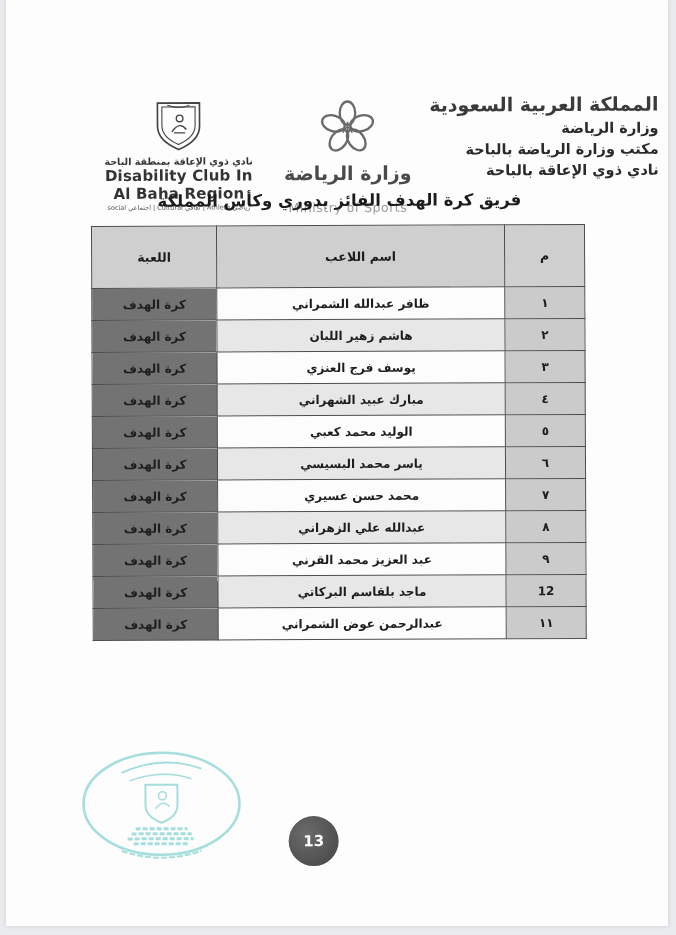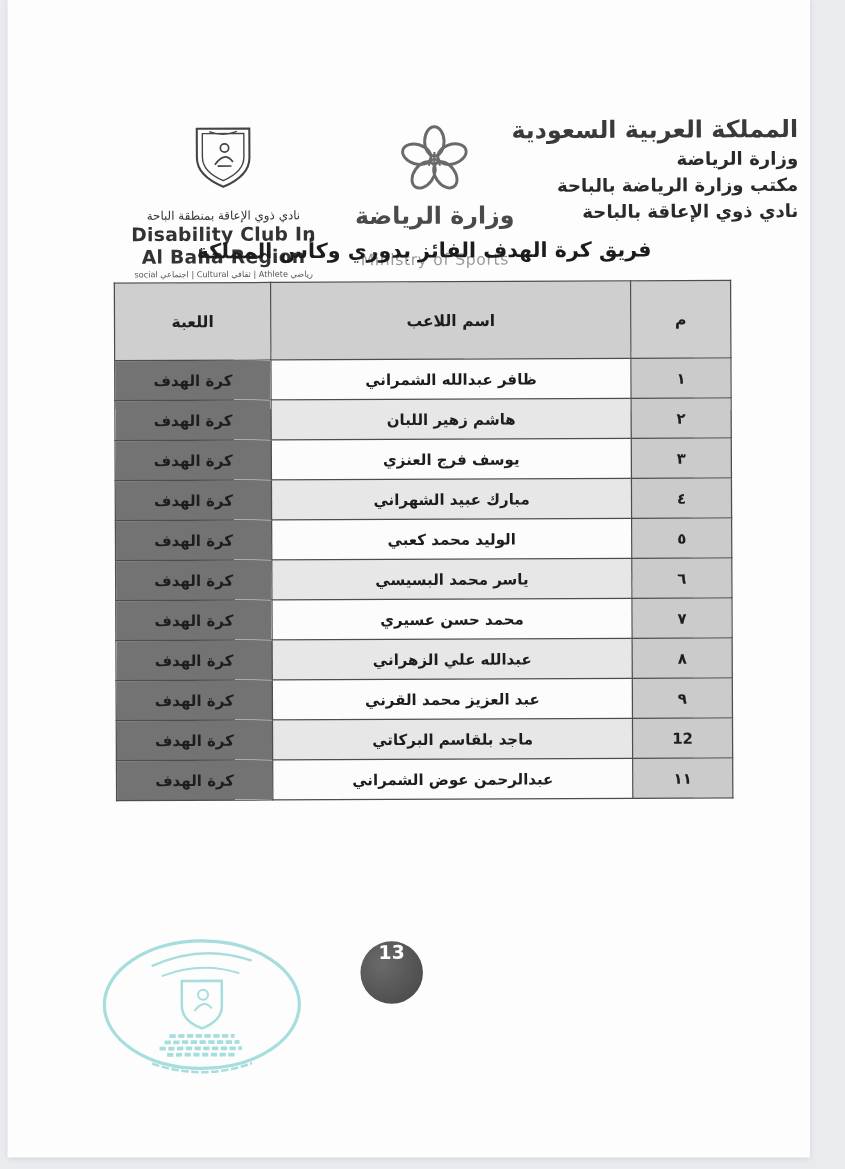--- a/index.html
+++ b/index.html
@@ -1,32 +1,32 @@
 <!DOCTYPE html>
 <html lang="ar"><head>
 <meta charset="utf-8">
 <style>
   html,body{margin:0;padding:0;width:676px;height:935px;overflow:hidden;
     background:#e9ebee;font-family:"DejaVu Sans",sans-serif;}
   .scan-page{position:absolute;left:6px;top:0;width:642px;height:926px;
-    background:#fdfdfd;box-shadow:0 0 5px rgba(0,0,0,.12);}
+    background:#fdfdfd;box-shadow:0 0 5px rgba(0,0,0,.12);padding-left:20px;}
   .content{position:absolute;left:0;top:0;width:100%;height:100%;
     transform:rotate(-0.25deg);transform-origin:50% 50%;}
 
   
   .lh-right{position:absolute;top:94px;right:8px;width:300px;text-align:right;
     direction:rtl;color:#2a2a2a;}
   .lh-right .calligraphy{font-size:19px;font-weight:700;letter-spacing:-1px;
     color:#3a3a3a;margin-bottom:3px;}
   .lh-right .lh-line{font-size:14.5px;font-weight:700;line-height:21px;}
   .lh-center{position:absolute;top:100px;left:258px;width:170px;text-align:center;}
   .lh-center .ar-name{font-size:19px;font-weight:700;color:#4a4a4a;margin-top:2px;direction:rtl;}
   .lh-center .en-name{font-size:12.5px;color:#9a9a9a;letter-spacing:.5px;margin-top:16px;}
   .lh-left{position:absolute;top:99px;left:96px;width:156px;text-align:center;color:#333;}
-  .lh-left .club-ar{font-size:9.5px;font-weight:400;direction:rtl;margin-top:12px;}
+  .lh-left .club-ar{font-size:9.5px;font-weight:700;direction:rtl;margin-top:0;}
   .lh-left .club-en{font-size:15px;font-weight:700;letter-spacing:.2px;}
   .lh-left .club-tag{font-size:6.5px;color:#555;margin-top:1px;direction:rtl;}
 
   
   .doc-title{position:absolute;top:191px;left:86px;width:497px;text-align:center;
     direction:rtl;font-size:16.5px;font-weight:700;color:#1c1c1c;}
 
   
   .tbl-wrap{position:absolute;top:225px;left:86px;}
   table.players{border-collapse:collapse;direction:rtl;table-layout:fixed;
@@ -36,23 +36,23 @@
   table.players th{height:61px;background:#cfcfcf;font-size:12.5px;font-weight:700;}
   table.players td{height:31px;font-size:12px;font-weight:700;}
   col.c-num{width:80px;}col.c-name{width:288px;}col.c-game{width:125px;}
   td.num-cell{background:#cbcbcb;font-size:11px;}
   tbody tr:nth-of-type(even) td.name-cell{background:#e7e7e7;}
   tbody tr:nth-of-type(odd)  td.name-cell{background:#fcfcfc;}
   td.game-cell{background:#737373;}
 
   
   .stamp{position:absolute;left:70px;top:746px;opacity:.55;}
-  .page-circle{position:absolute;left:281px;top:753px;width:50px;height:50px;
+  .page-circle{position:absolute;left:281px;top:816px;width:50px;height:50px;
     border-radius:50%;background:radial-gradient(circle at 35% 35%,#6a6a6a,#454545);
-    display:flex;justify-content:center;}
+    display:flex;align-items:center;justify-content:center;}
   .page-circle span{color:#ffffff;font-size:15px;font-weight:700;
     font-family:"DejaVu Sans",sans-serif;}
 </style>
 </head>
 <body>
 
 <div class="scan-page">
   <div class="content">
 
     <div class="lh-right">

